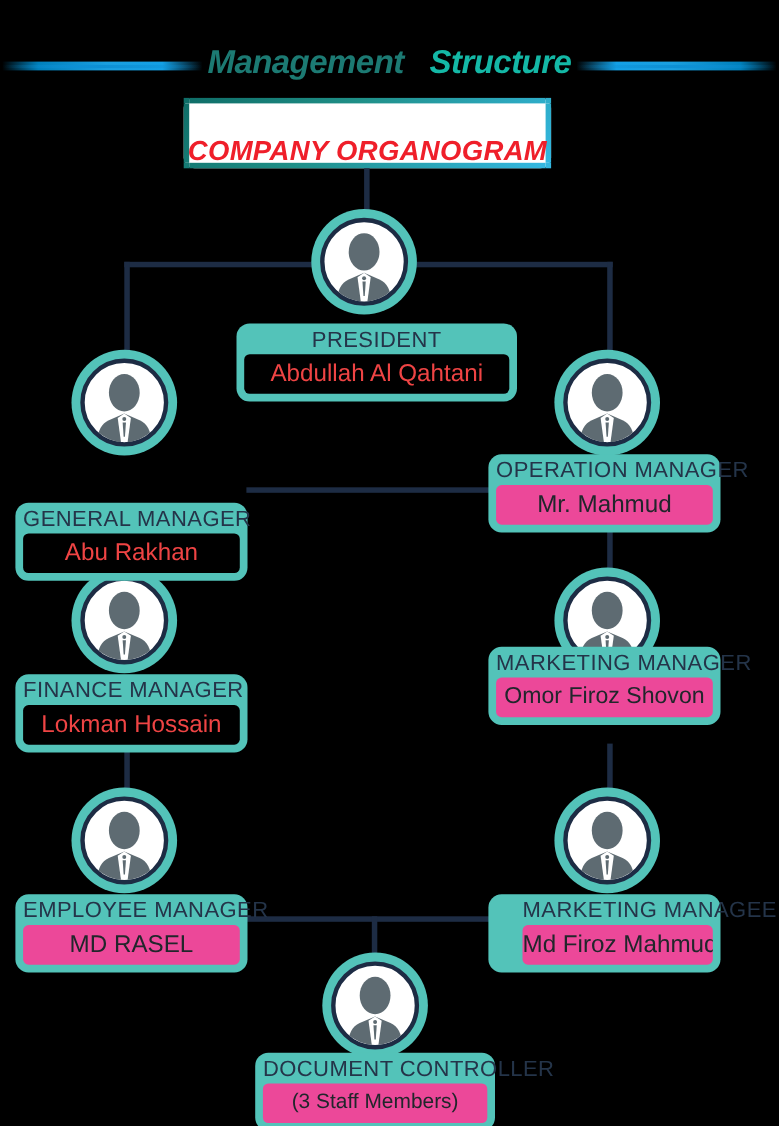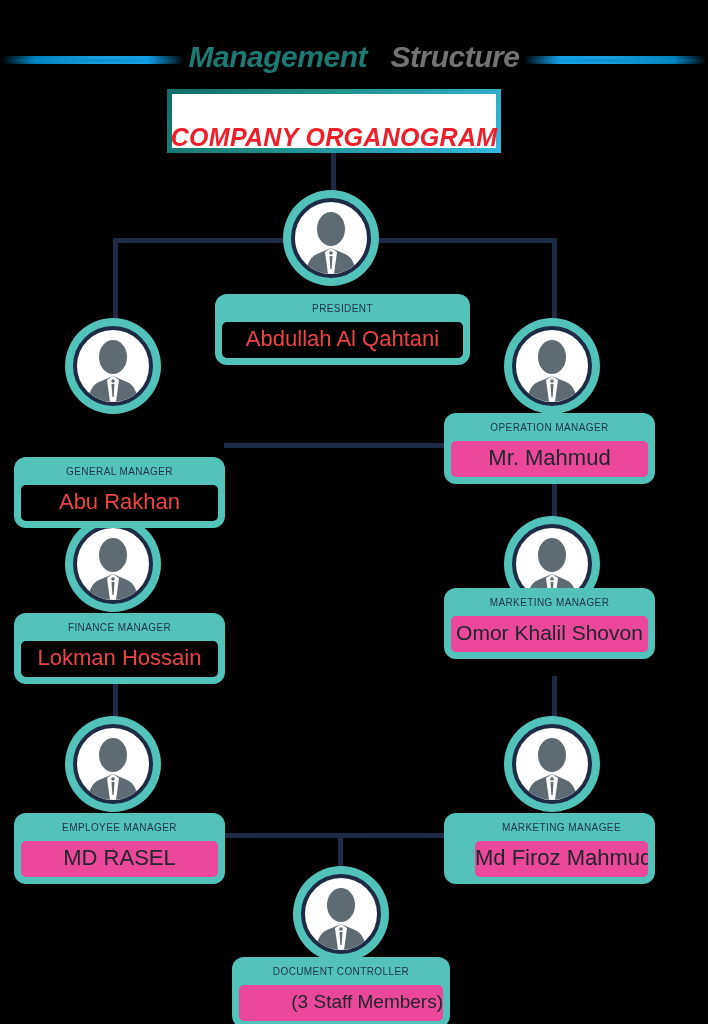--- a/index.html
+++ b/index.html
@@ -56,21 +56,21 @@
     width: 708px;
     text-align: center;
     font-size: 30px;
     font-weight: 700;
     font-style: italic;
     letter-spacing: -0.5px;
     line-height: 46px;
     white-space: nowrap;
   }
   .ht-a { color: #1c7a73; }
-  .ht-b { color: #737373; margin-top: 19px; }
+  .ht-b { color: #14b8a6; margin-top: 19px; }
 
   
   .title-plate {
     position: absolute;
     left: 167px; top: 89px;
     width: 334px; height: 64px;
     background: #ffffff;
     border: 5px solid;
     border-image: linear-gradient(135deg, #0f6e68 0%, #1f8f87 40%, #34b8e2 100%) 1;
     border-radius: 10px;
@@ -118,21 +118,21 @@
   
   .card {
     position: absolute;
     background: #53c3b9;
     border-radius: 12px;
     padding: 5px 7px 7px 7px;
     text-align: center;
   }
   .card-role {
     color: #243449;
-    font-size: 10px;
+    font-size: 20px;
     font-weight: 400;
     letter-spacing: 0.4px;
     line-height: 20px;
     white-space: nowrap;
   }
   .card-name {
     margin-top: 3px;
     border-radius: 5px;
     font-size: 22px;
     line-height: 34px;
@@ -140,21 +140,21 @@
     white-space: nowrap;
     overflow: hidden;
   }
   .card-name.light { background: #ec4899; color: #21262b; }
   .card-name.dark  { background: #000000; color: #ef4444; }
 
   .card.w-president { left: 215px; top: 294px; width: 255px; }
   .card.w-left      { left: 14px;  width: 211px; }
   .card.w-right     { left: 444px; width: 211px; }
   .card.w-doc       { left: 232px; width: 218px; }
-  .card.w-doc .card-name { font-size: 19px; text-align: right; }
+  .card.w-doc .card-name { font-size: 19px; }
   .card.w-right.r-market .card-name { font-size: 21px; }
 </style>
 </head>
 <body>
 
 <div id="chart-root">
 
   <div class="header-band">
     <div class="deco-line left"></div>
     <div class="deco-line right"></div>
@@ -301,21 +301,21 @@
     <div class="card-name light">Mr. Mahmud</div>
   </div>
 
   <div class="card w-left" style="top:613px;">
     <div class="card-role">FINANCE MANAGER</div>
     <div class="card-name dark">Lokman Hossain</div>
   </div>
 
   <div class="card w-right r-market" style="top:588px;">
     <div class="card-role">MARKETING MANAGER</div>
-    <div class="card-name light">Omor Khalil Shovon</div>
+    <div class="card-name light">Omor Firoz Shovon</div>
   </div>
 
   <div class="card w-left" style="top:813px;">
     <div class="card-role">EMPLOYEE MANAGER</div>
     <div class="card-name light">MD RASEL</div>
   </div>
 
   <div class="card w-right" style="top:813px;padding-left:31px;">
     <div class="card-role">MARKETING MANAGEE</div>
     <div class="card-name light">Md Firoz Mahmud</div>

